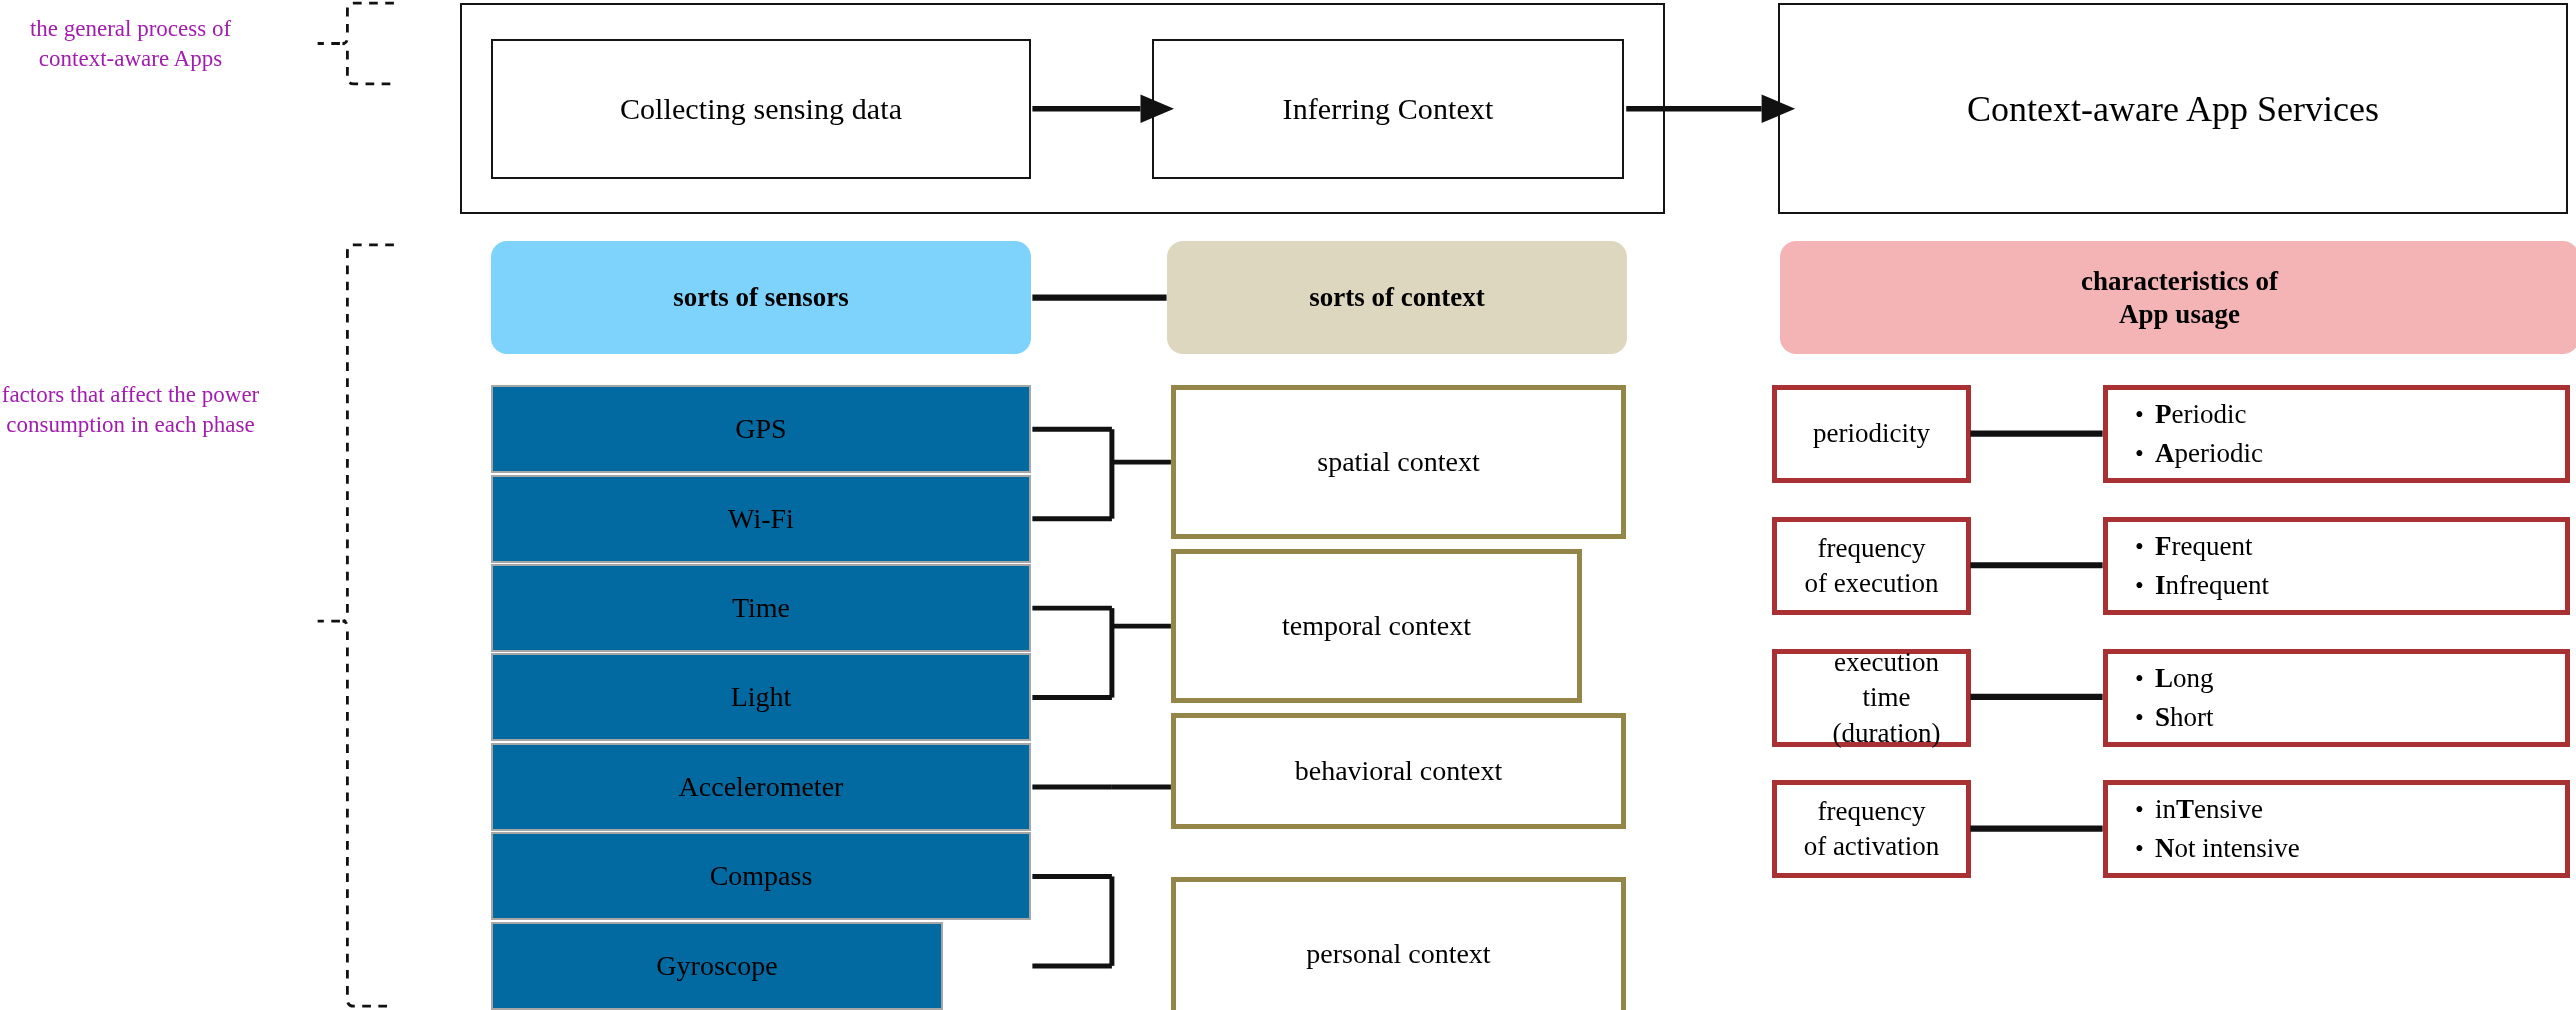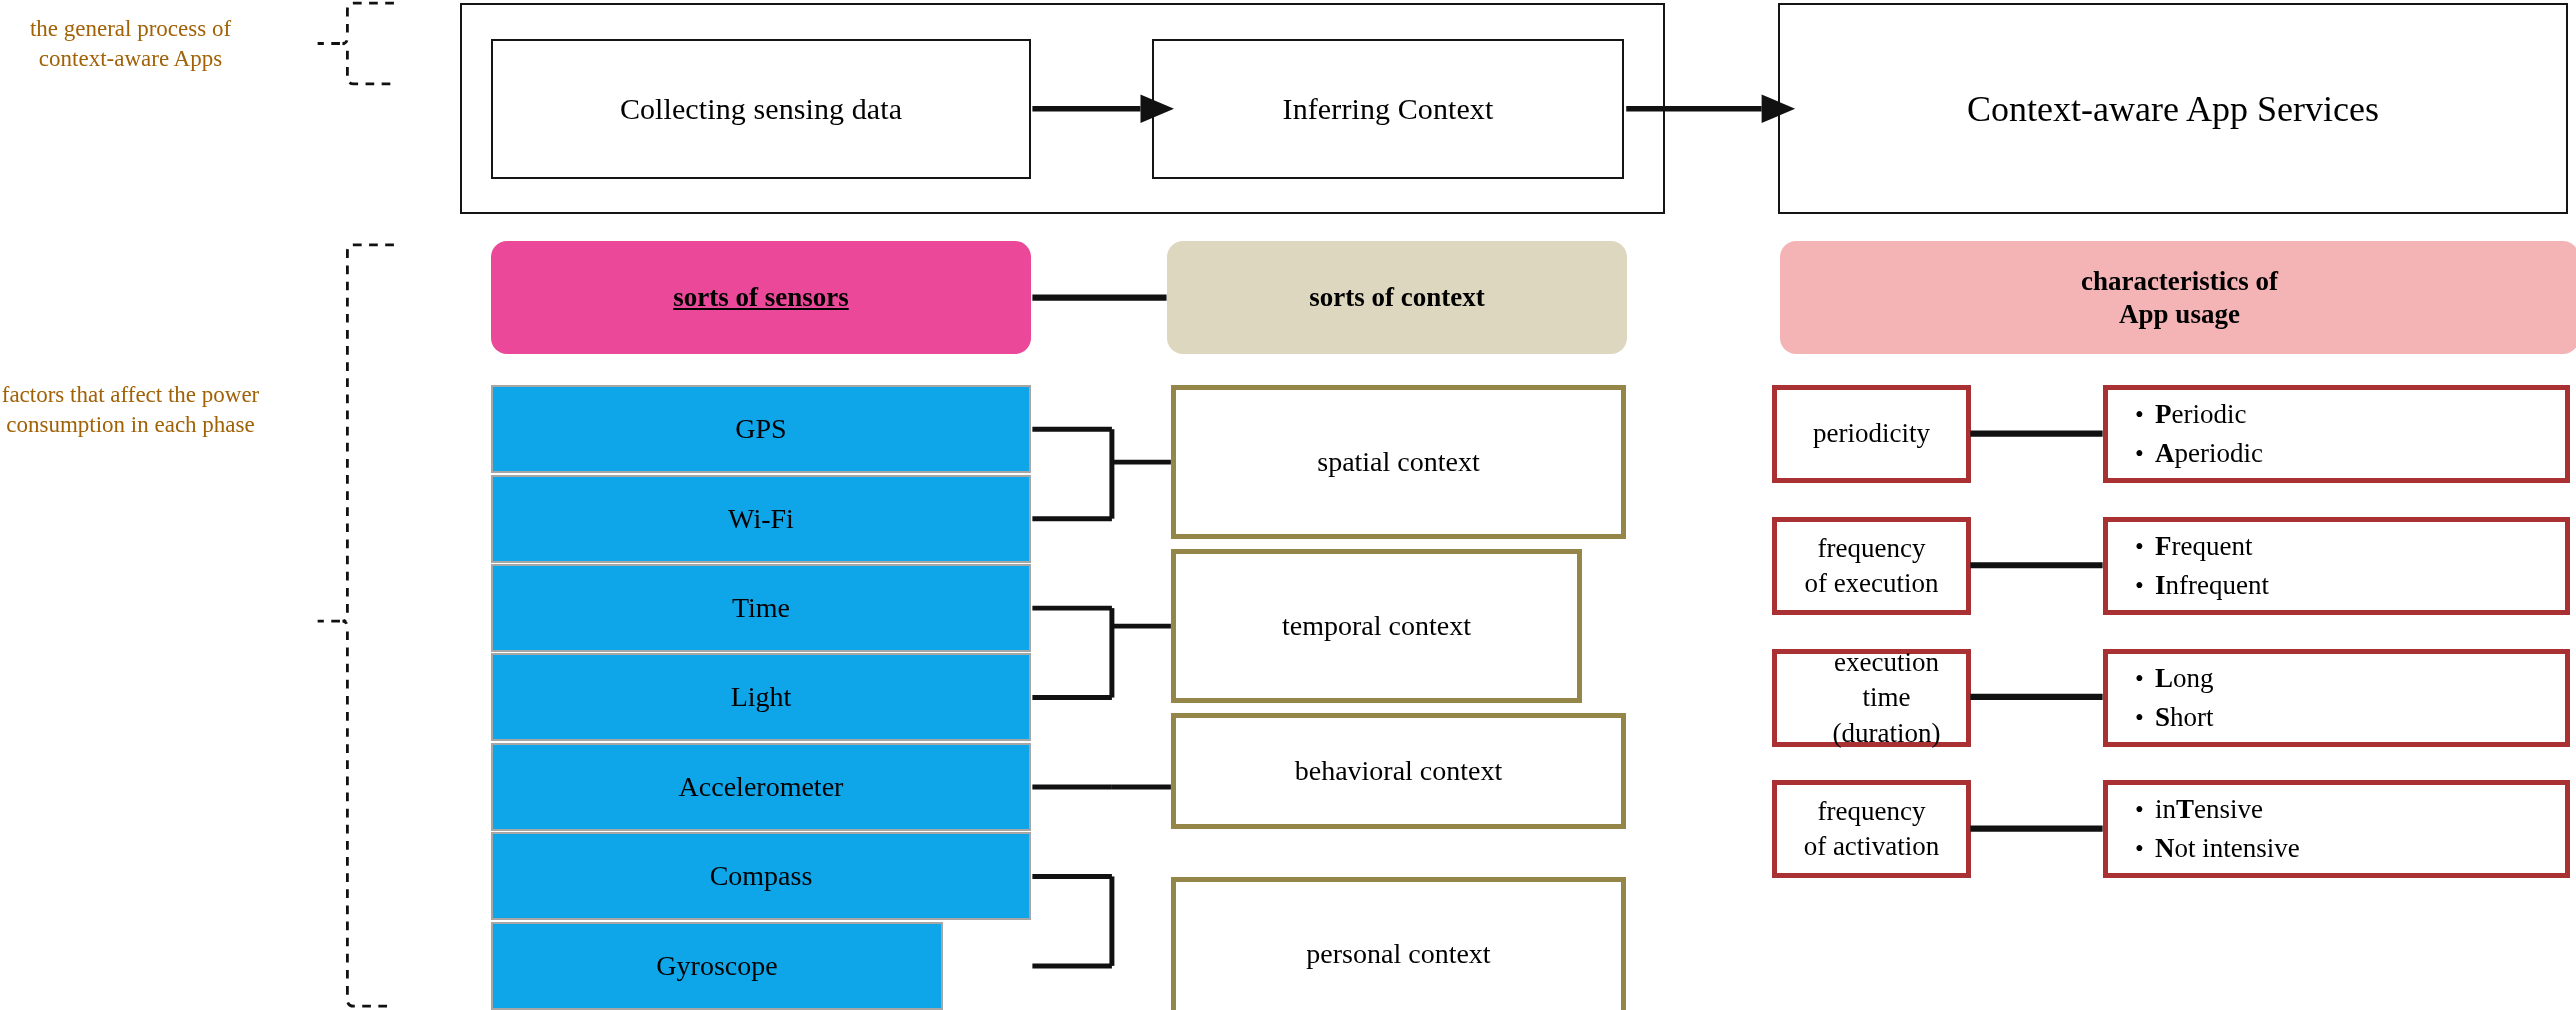--- a/index.html
+++ b/index.html
@@ -2,21 +2,21 @@
 <html style="font-size:10px"><head>
 <meta charset="utf-8">
 <style>
   html,body{margin:0;padding:0;background:#ffffff;}
   body{width:2576px;height:1010px;position:relative;overflow:hidden;
        font-family:"Liberation Serif","DejaVu Serif",serif;color:#000;}
 
   
   .side-label{
     position:absolute;text-align:center;line-height:1.30;
-    font-family:"Liberation Serif","DejaVu Serif",serif;color:#a16207;
+    font-family:"Liberation Serif","DejaVu Serif",serif;color:#a21caf;
   }
   #label-top{left:0;top:13.7px;width:261px;font-size:23px;}
   #label-bottom{left:0;top:380px;width:261px;font-size:23px;}
 
   
   .brace{position:absolute;}
 
   
   .outer-box{
     position:absolute;border:2.5px solid #151515;background:#fff;box-sizing:border-box;
@@ -30,27 +30,27 @@
     position:absolute;display:flex;align-items:center;justify-content:center;
     font-size:36px;
   }
 
   
   .pill{
     position:absolute;border-radius:16px;box-sizing:border-box;
     display:flex;align-items:center;justify-content:center;text-align:center;
     font-weight:bold;font-size:27px;line-height:1.22;
   }
-  #pill-sensors{background:#ec4899;text-decoration:underline;}
+  #pill-sensors{background:#7dd3fc;}
   #pill-context{background:#ddd7bf;}
   #pill-app{background:#f4b4b6;margin-left:8px;}
 
   
   .sensor-box{
-    position:absolute;border:2.5px solid #a6a6a6;background:#0ea5e9;box-sizing:border-box;
+    position:absolute;border:2.5px solid #a6a6a6;background:#0369a1;box-sizing:border-box;
     display:flex;align-items:center;justify-content:center;
     font-size:28px;
   }
   .context-box{
     position:absolute;border:5px solid #938648;background:#fff;box-sizing:border-box;
     display:flex;align-items:center;justify-content:center;
     font-size:28px;
   }
   .app-box{
     position:absolute;border:5px solid #a93134;background:#fff;box-sizing:border-box;

